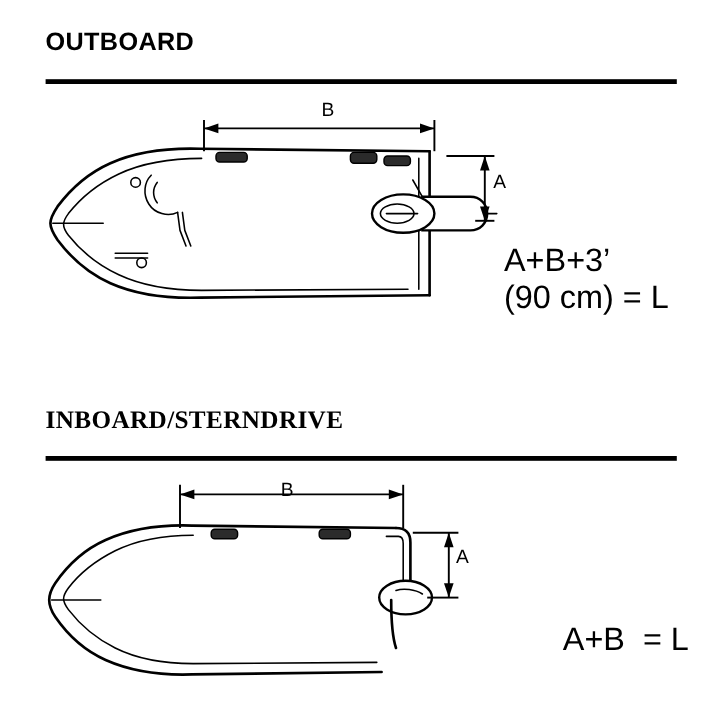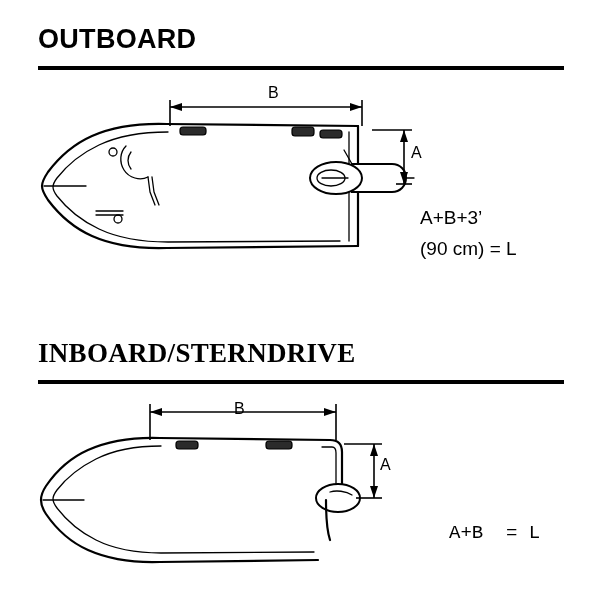--- a/index.html
+++ b/index.html
@@ -25,42 +25,42 @@
     position: absolute;
     left: 0;
     width: 600px;
   }
   #section-outboard { top: 0; height: 300px; }
   #section-inboard  { top: 300px; height: 300px; }
 
   .section-title {
     position: absolute;
     left: 38px;
-    font-size: 27px;
+    font-size: 21px;
     font-weight: bold;
     letter-spacing: 0.3px;
     white-space: nowrap;
     font-family: "Liberation Sans", sans-serif;
   }
   #outboard-title { top: 24px; }
   #inboard-title  { top: 338px; font-family: Liberation Serif, serif; }
 
   .rule {
     position: absolute;
     left: 38px;
     width: 526px;
     height: 4px;
     background: #000000;
   }
   #outboard-rule { top: 66px; }
   #inboard-rule  { top: 380px; }
 
   .formula {
     position: absolute;
-    font-size: 19px;
+    font-size: 27px;
     line-height: 31px;
     white-space: pre;
     font-family: "Liberation Sans", sans-serif;
   }
   #outboard-formula { left: 420px; top: 202px; }
   #inboard-formula  { left: 455px; top: 518px; }
 
   .dim-label {
     position: absolute;
     font-size: 16px;
@@ -221,16 +221,16 @@
         <path d="M 374,198 L 370,186 L 378,186 Z" fill="#000000"></path>
         <line class="dim-line" x1="344" y1="144" x2="382" y2="144"></line>
         <line class="dim-line" x1="356" y1="198" x2="382" y2="198"></line>
       </g>
     </svg>
 
     <div class="dim-label" style="left:234px; top:100px;">B</div>
 
     <div class="dim-label" style="left:380px; top:156px;">A</div>
 
-    <div class="formula" id="inboard-formula" style="left:449px; top:218px;font-family:Liberation Mono, monospace;">A+B  = L</div>
+    <div class="formula" id="inboard-formula" style="left:469px; top:218px;">A+B  = L</div>
   </div>
 
 </div>
 
 </body></html>

